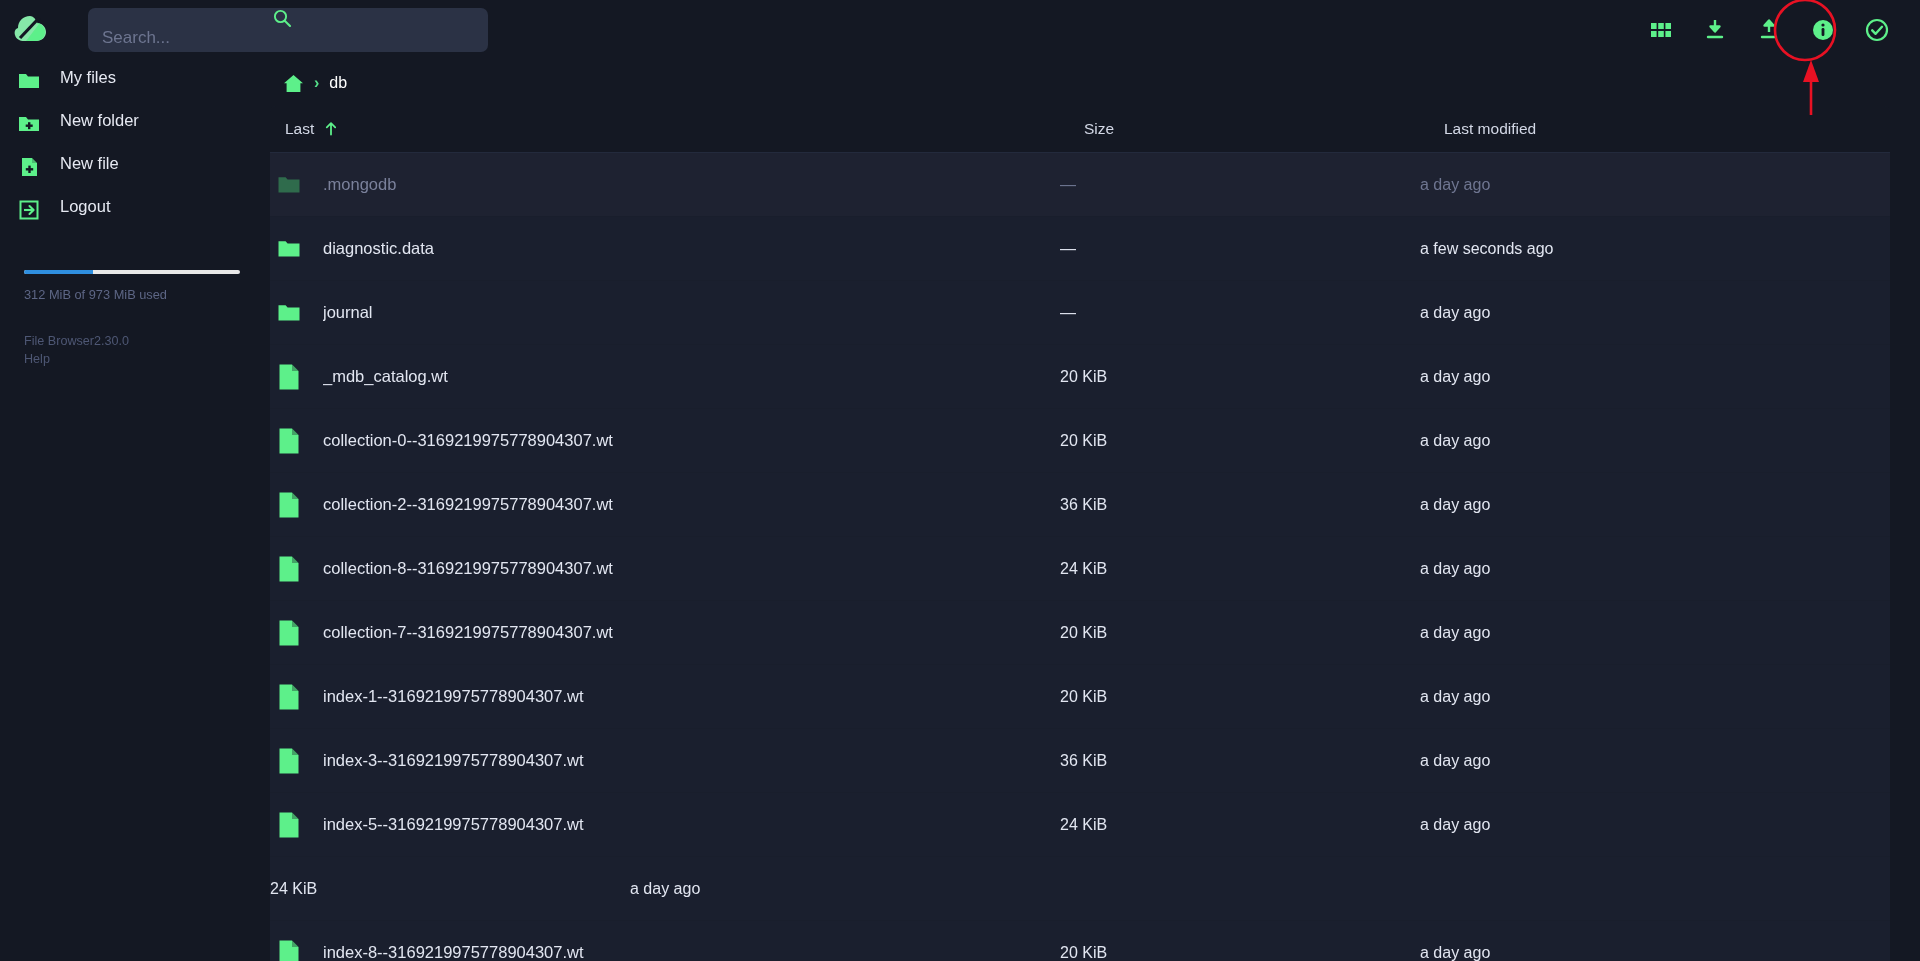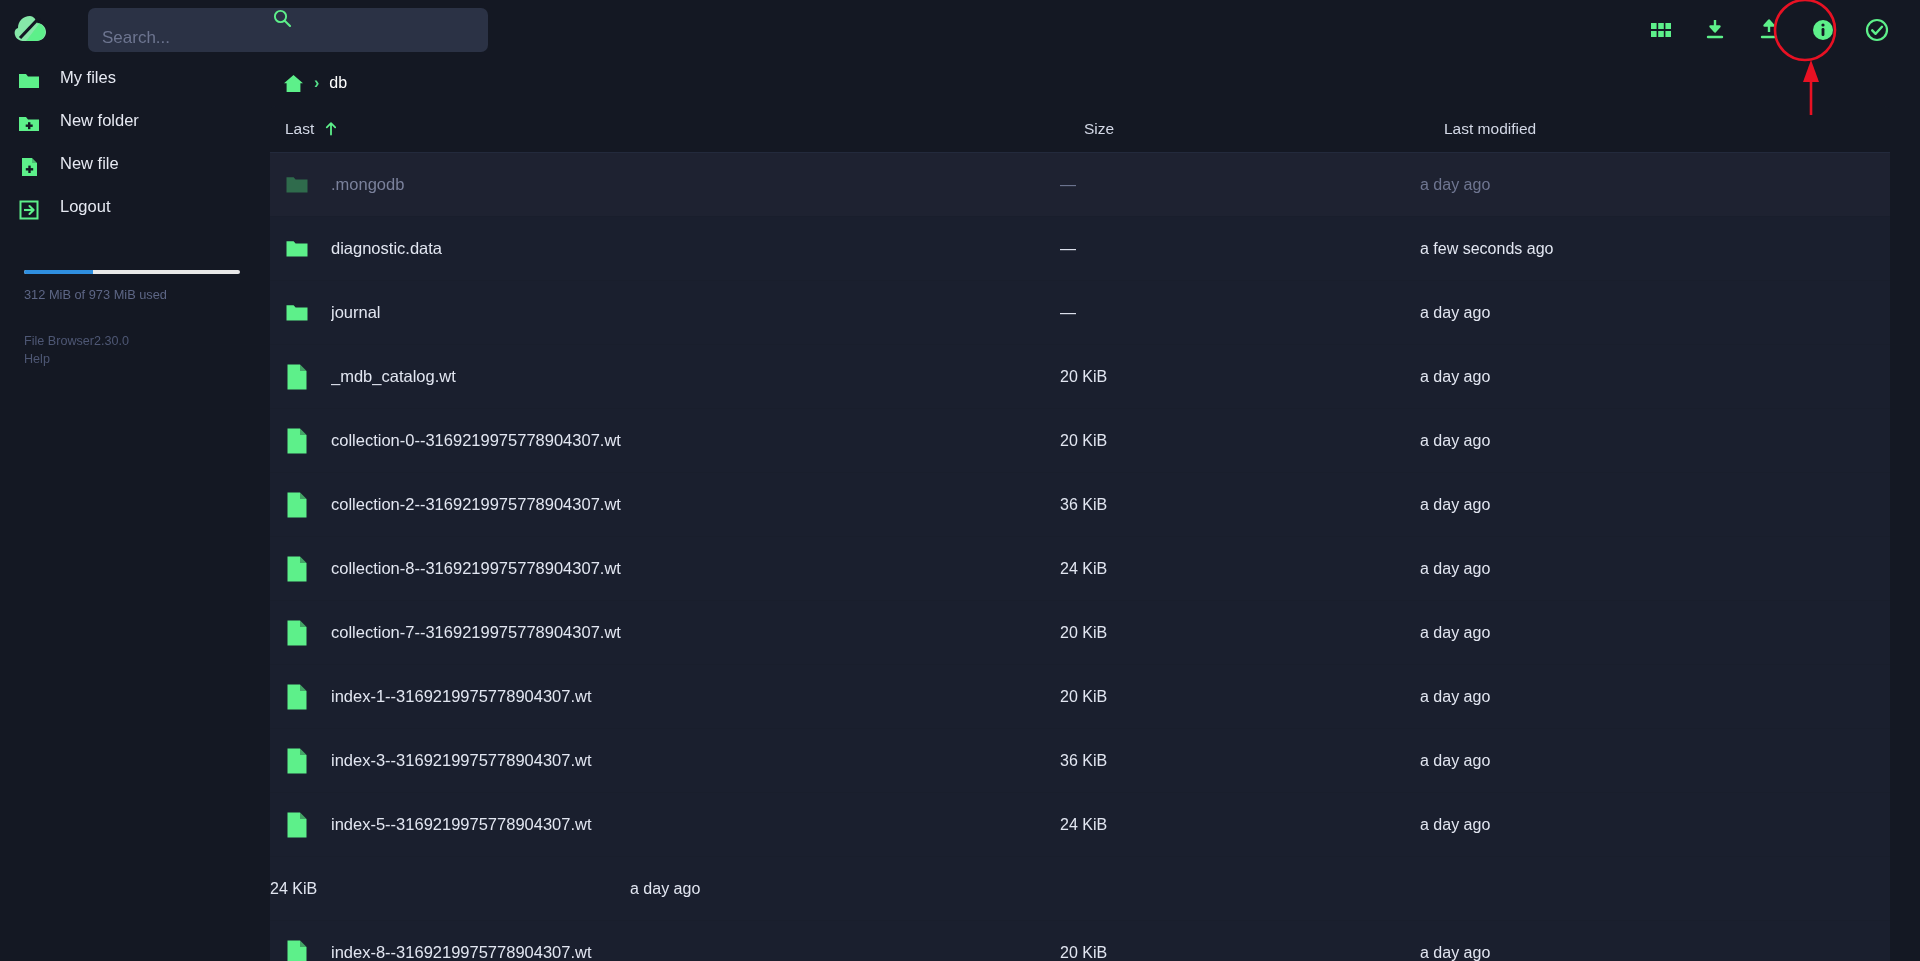--- a/index.html
+++ b/index.html
@@ -122,21 +122,21 @@
     display:flex; align-items:center;
     height:64px;
     background:#1a1f2e;
     cursor:pointer;
     border-bottom:1px solid #191e2c;
   }
   .row.dim{ background:#1e2231; }
   .row-name{
     flex:0 0 790px;
     display:flex; align-items:center;
-    padding-left:15px;
+    padding-left:7px;
     min-width:0;
   }
   .fico{ width:24px; height:28px; flex:0 0 24px; margin-right:22px;
          display:flex; align-items:center; justify-content:center; }
   .fname{ color:#e2e6f1; font-size:16.5px; white-space:nowrap; overflow:hidden; text-overflow:ellipsis; }
   .row-size{ flex:0 0 360px; color:#e2e6f1; font-size:16px; }
   .row-mod{  flex:1; color:#e2e6f1; font-size:16px; }
   .row.dim .fname,
   .row.dim .row-size,
   .row.dim .row-mod{ color:#7c8losing; }

